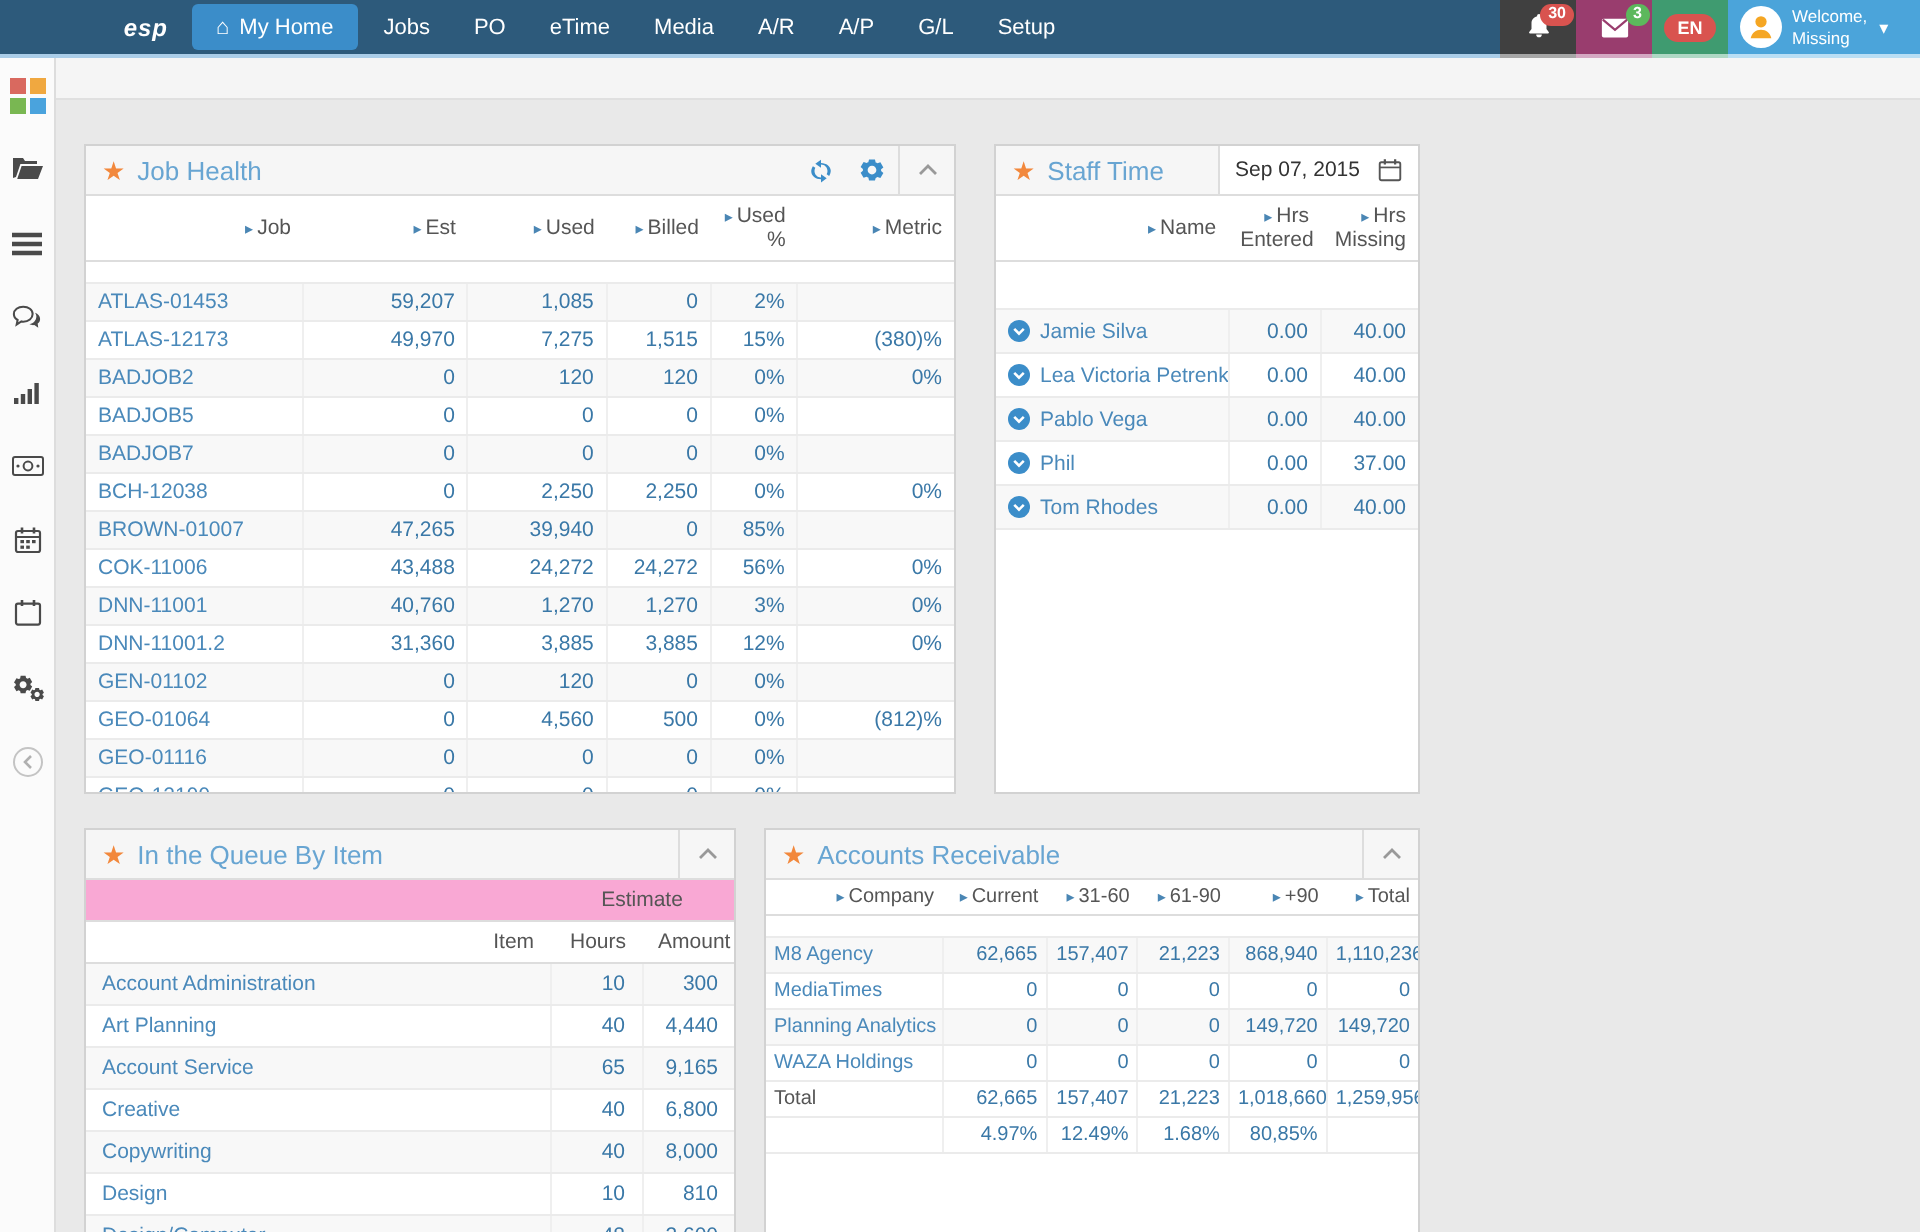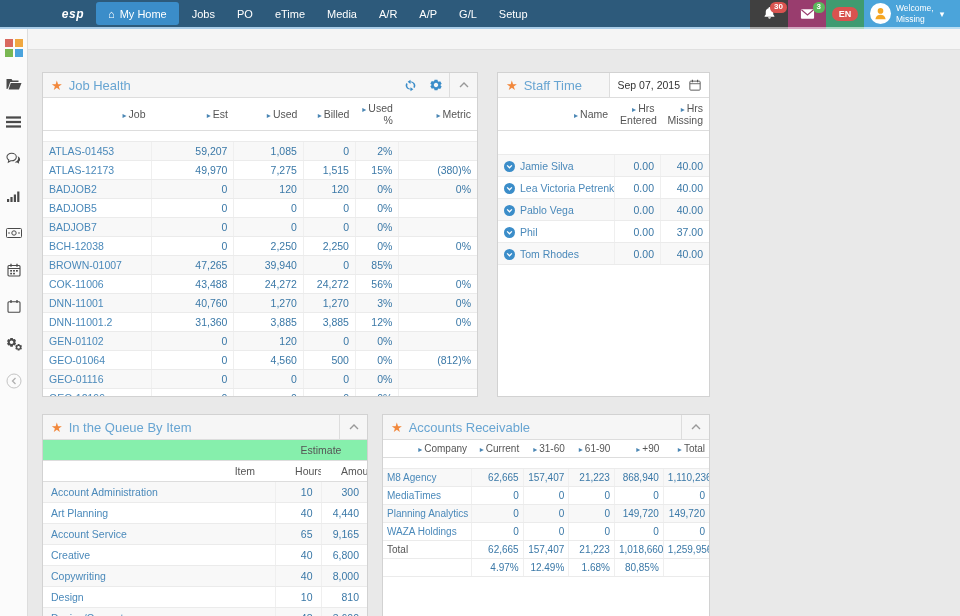--- a/index.html
+++ b/index.html
@@ -63,22 +63,22 @@
   tbody.alt-even tr:nth-child(even) { background:#f8f8f8; }
   tbody.alt-odd tr:nth-child(odd) { background:#f8f8f8; }
   tr.spacer td { border-bottom:1px solid #ebebeb; background:#fff !important; padding:0; }
 
   .t-job th:nth-child(1){width:25%} .t-job th:nth-child(2){width:19%} .t-job th:nth-child(3){width:16%}
   .t-job th:nth-child(4){width:12%} .t-job th:nth-child(5){width:10%} .t-job th:nth-child(6){width:18%}
   .t-staff th:nth-child(1){width:55%} .t-staff th:nth-child(2){width:22%} .t-staff th:nth-child(3){width:23%}
   .t-staff td { padding:4.5px 6px; }
   .row-chevron { display:inline-block; vertical-align:-2px; margin-right:5px; cursor:pointer; }
   .t-queue th:nth-child(1){width:53%} .t-queue th:nth-child(2){width:21%} .t-queue th:nth-child(3){width:26%}
-  .t-queue th { padding:4px 20px; } .t-queue td { padding:4px 8px; }
-  .group-row th { background:#86efac; border-bottom:1px solid #ddd; text-align:center; color:#555; padding:4px 0; }
+  .t-queue th { padding:4px 8px; } .t-queue td { padding:4px 8px; }
+  .group-row th { background:#f9a8d4; border-bottom:1px solid #ddd; text-align:center; color:#555; padding:4px 0; }
   .t-ar { font-size:10px; }
   .t-ar th, .t-ar td { padding:3px 4px; }
   .t-ar th:nth-child(1){width:27%} .t-ar th:nth-child(2){width:16%} .t-ar th:nth-child(3){width:14%}
   .t-ar th:nth-child(4){width:14%} .t-ar th:nth-child(5){width:15%} .t-ar th:nth-child(6){width:14%}
   tbody.ar-footer tr:first-child td { border-top:1px solid #ccc; }
   tbody.ar-footer td.c-label { color:#555; cursor:default; }
 
   svg { display:block; }
 </style>
 </head>

